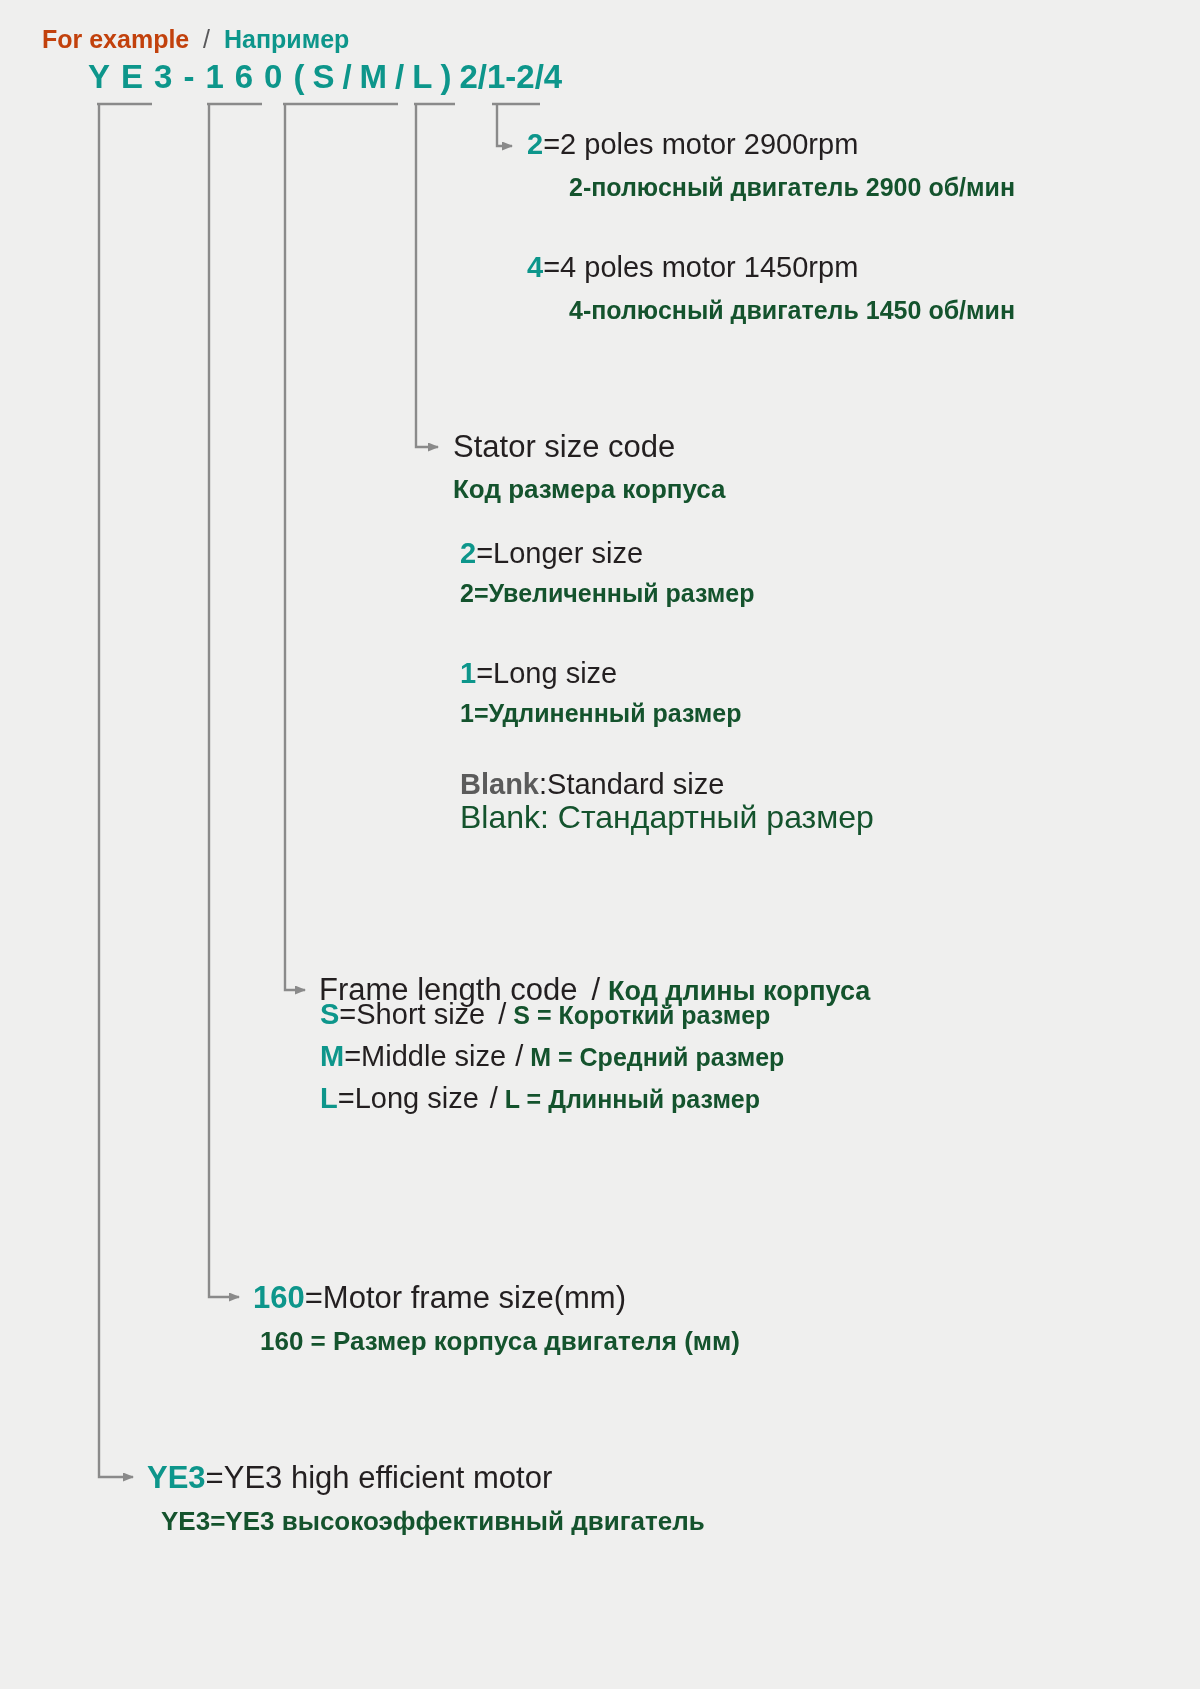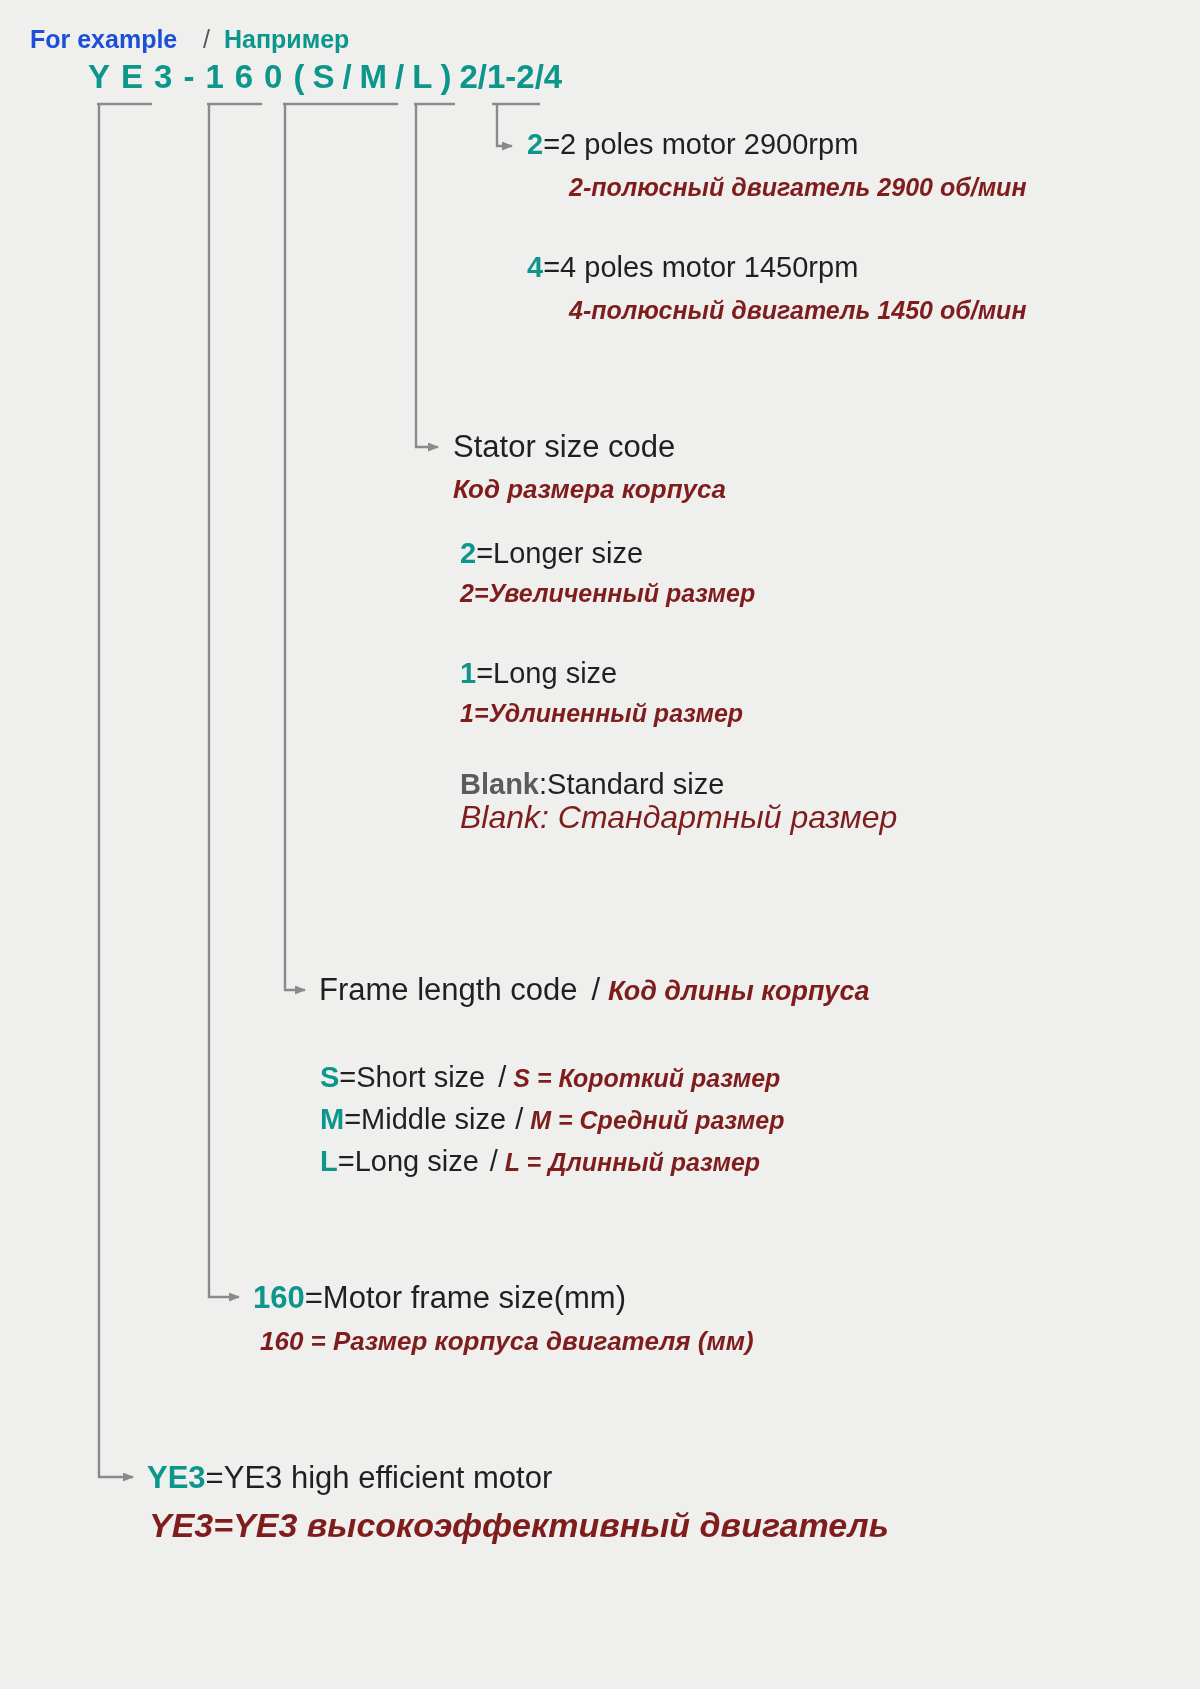--- a/index.html
+++ b/index.html
@@ -10,27 +10,27 @@
     position:relative;overflow:hidden;
   }
   #stage{position:absolute;inset:0;}
 
   
   #connectors{position:absolute;left:0;top:0;width:1200px;height:1689px;pointer-events:none;}
 
   
   .t{position:absolute;white-space:nowrap;line-height:1;}
   .en{color:#231f20;font-weight:400;}
-  .ru{color:#7f1d1d;font-weight:700;font-style:italic;}
+  .ru{color:#14532d;font-weight:700;}
   .code{color:#0d968b;font-weight:700;}
   .gray{color:#5b5b5b;font-weight:700;}
   .sep{color:#231f20;font-weight:400;}
 
   
-  #hdr-example{left:30px;top:27px;font-size:25px;font-weight:700;color:#1d4ed8;}
+  #hdr-example{left:42px;top:27px;font-size:25px;font-weight:700;color:#c2410c;}
   #hdr-slash{left:203px;top:27px;font-size:25px;font-weight:400;color:#58585a;}
   #hdr-ru{left:224px;top:27px;font-size:25px;font-weight:700;color:#0d968b;}
 
   #modelcode{left:88px;top:60px;font-size:33px;font-weight:700;color:#0d968b;letter-spacing:0px;text-align:right;}
   #modelcode .sp1{letter-spacing:11px;}
   #modelcode .sp2{letter-spacing:8px;}
 
   
   .blk{position:absolute;}
   .line1{white-space:nowrap;line-height:1.08;}
@@ -60,33 +60,33 @@
 
   #b-blank{left:460px;top:769px;}
   #b-blank .line1{font-size:29px;}
   #b-blank .line2{font-size:32px;}
   #b-blank .line2 span{font-weight:500;}
 
   
   #b-frame{left:319px;top:974px;font-size:31px;}
   #b-frame .ru{font-size:27px;}
 
-  #b-sml{left:320px;top:1057px;}
+  #b-sml{left:320px;top:994px;}
   #b-sml .row{font-size:29px;line-height:1.44;white-space:nowrap;}
   #b-sml .row .ru{font-size:25px;}
 
   
   #b-160{left:253px;top:1281px;}
   #b-160 .line1{font-size:31px;}
   #b-160 .line2{font-size:26px;margin-top:13px;margin-left:7px;}
 
   
   #b-ye3{left:147px;top:1461px;}
   #b-ye3 .line1{font-size:31px;}
-  #b-ye3 .line2{font-size:34px;margin-top:13px;margin-left:2px;}
+  #b-ye3 .line2{font-size:26px;margin-top:13px;margin-left:14px;}
 </style>
 </head>
 <body>
 
 <div id="stage">
 
   <svg id="connectors" viewBox="0 0 1200 1689" xmlns="http://www.w3.org/2000/svg">
     <defs>
       <marker id="arrow" markerWidth="11" markerHeight="9" refX="10" refY="4.5" orient="auto" markerUnits="userSpaceOnUse">
         <path d="M0,0 L11,4.5 L0,9 z" fill="#8a8a8a"></path>

